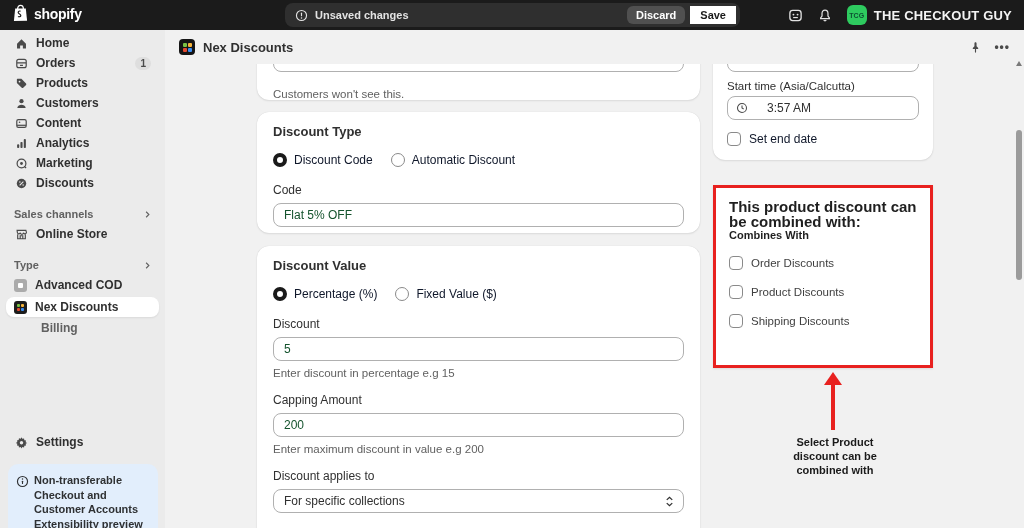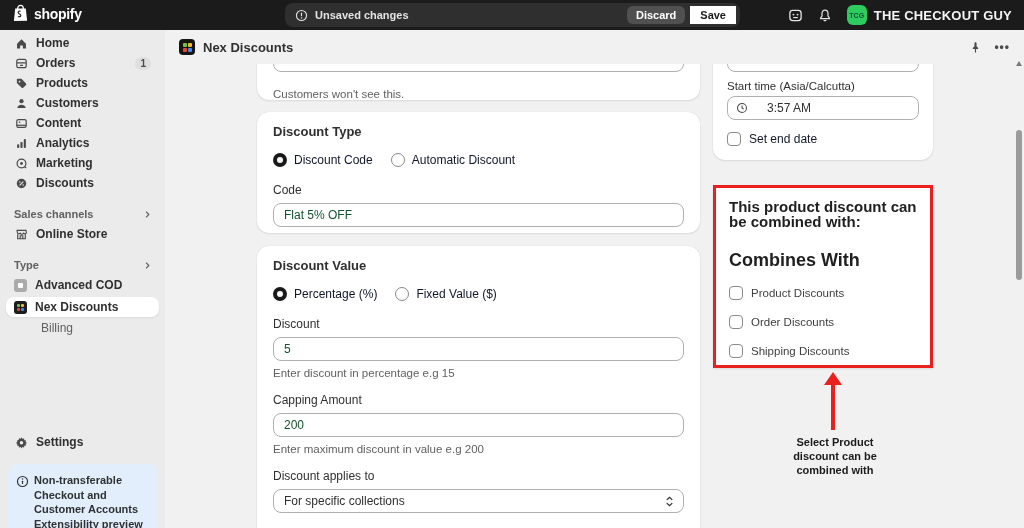--- a/index.html
+++ b/index.html
@@ -20,21 +20,21 @@
   .avatar { width:20px; height:20px; border-radius:6px; background:#2ecb5f; color:#0c5132; font-size:7px; font-weight:700; display:flex; align-items:center; justify-content:center; }
   .user-chip { display:flex; align-items:center; gap:7px; }
   .user-name { color:#f4f4f4; font-size:13px; font-weight:700; letter-spacing:.2px; }
 
   
   .sidebar { position:absolute; left:0; top:30px; width:165px; height:498px; background:#ebebeb; overflow:hidden; z-index:20; }
   .nav { padding-top:3px; }
   .nav-item { display:flex; align-items:center; gap:8px; height:20px; margin:0 6px; padding:0 8px; border-radius:8px; cursor:pointer; }
   .nav-item.sel { background:#ffffff; box-shadow:0 1px 2px rgba(0,0,0,.08); }
   .nav-label { font-size:12px; font-weight:600; color:#303030; white-space:nowrap; }
-  .nav-label.dim { color:#616161; font-weight:400; }
+  .nav-label.dim { color:#616161; font-weight:700; }
   .nicon { width:14px; height:14px; display:flex; align-items:center; justify-content:center; color:#4a4a4a; flex:0 0 14px; }
   .badge { margin-left:auto; background:#dedede; color:#4a4a4a; font-size:10px; font-weight:600; border-radius:8px; padding:0 5px; line-height:13px; }
   .section-head { display:flex; align-items:center; height:18px; margin-top:12px; padding:0 12px 0 14px; }
   .section-label { font-size:11px; font-weight:600; color:#616161; }
   .section-chev { margin-left:auto; color:#616161; display:flex; }
   .sub-item { display:flex; align-items:center; gap:8px; height:20px; margin:1px 6px 0; padding:0 8px; border-radius:8px; cursor:pointer; }
   .billing { padding-left:35px; }
   .appicon { width:13px; height:13px; border-radius:3px; flex:0 0 13px; position:relative; }
   .appicon.gray { background:#ababab; }
   .appicon.black { background:#1d1d1d; }
@@ -75,21 +75,21 @@
   .timefield { width:100%; height:24px; border:1px solid #b0b0b0; border-radius:8px; display:flex; align-items:center; gap:19px; padding:0 8px; background:#fff; }
   .timefield span { font-size:12px; color:#303030; }
 
   
   .card-visibility { left:92px; top:-36px; width:443px; height:72px; }
   .card-type { left:92px; top:48px; width:443px; height:121px; }
   .card-value { left:92px; top:182px; width:443px; height:312px; }
   .card-schedule { left:548px; top:-36px; width:220px; height:132px; }
   .combine-box { position:absolute; left:548px; top:121px; width:220px; height:183px; background:#fff; border:3px solid #e8211f; box-shadow:0 1px 2px rgba(0,0,0,.09); padding:11px 13px; }
   .combine-intro { font-size:15px; font-weight:700; color:#1f1f1f; line-height:15px; }
-  .combine-title { font-size:18px; font-weight:700; color:#1f1f1f; margin-top:21px; }
+  .combine-title { font-size:11px; font-weight:700; color:#1f1f1f; }
   .combine-box .check-row { margin-top:15px; }
   .combine-box .radio-lab { color:#3f3f3f; font-size:11.5px; }
 
   .arrow-head { position:absolute; left:659px; top:308px; width:0; height:0; border-left:9px solid transparent; border-right:9px solid transparent; border-bottom:13px solid #e8211f; }
   .arrow-stem { position:absolute; left:666px; top:320px; width:4px; height:46px; background:#e8211f; }
   .annotation { position:absolute; left:600px; top:371px; width:140px; text-align:center; font-size:11px; font-weight:700; color:#1a1a1a; line-height:14px; }
 
   .scroll-thumb { position:absolute; left:851px; top:100px; width:6px; height:150px; background:#9b9b9b; border-radius:3px; }
   .scroll-arrow { position:absolute; left:851px; top:31px; width:0; height:0; border-left:3px solid transparent; border-right:3px solid transparent; border-bottom:5px solid #7a7a7a; }.mt6{margin-top:6px}.mt14{margin-top:14px}.mt16{margin-top:16px}
   .rowsb { display:flex; align-items:center; justify-content:space-between; }
@@ -389,25 +389,25 @@
           <span class="checkbox"></span>
           <span class="radio-lab">Set end date</span>
         </div>
       </section>
 
       <section class="combine-box">
         <div class="combine-intro">This product discount can be combined with:</div>
         <div class="combine-title">Combines With</div>
         <div class="check-row">
           <span class="checkbox"></span>
-          <span class="radio-lab">Product Discounts</span>
+          <span class="radio-lab">Order Discounts</span>
         </div>
         <div class="check-row">
           <span class="checkbox"></span>
-          <span class="radio-lab">Order Discounts</span>
+          <span class="radio-lab">Product Discounts</span>
         </div>
         <div class="check-row">
           <span class="checkbox"></span>
           <span class="radio-lab">Shipping Discounts</span>
         </div>
       </section>
 
       <div class="arrow-head"></div>
       <div class="arrow-stem"></div>
       <div class="annotation">

